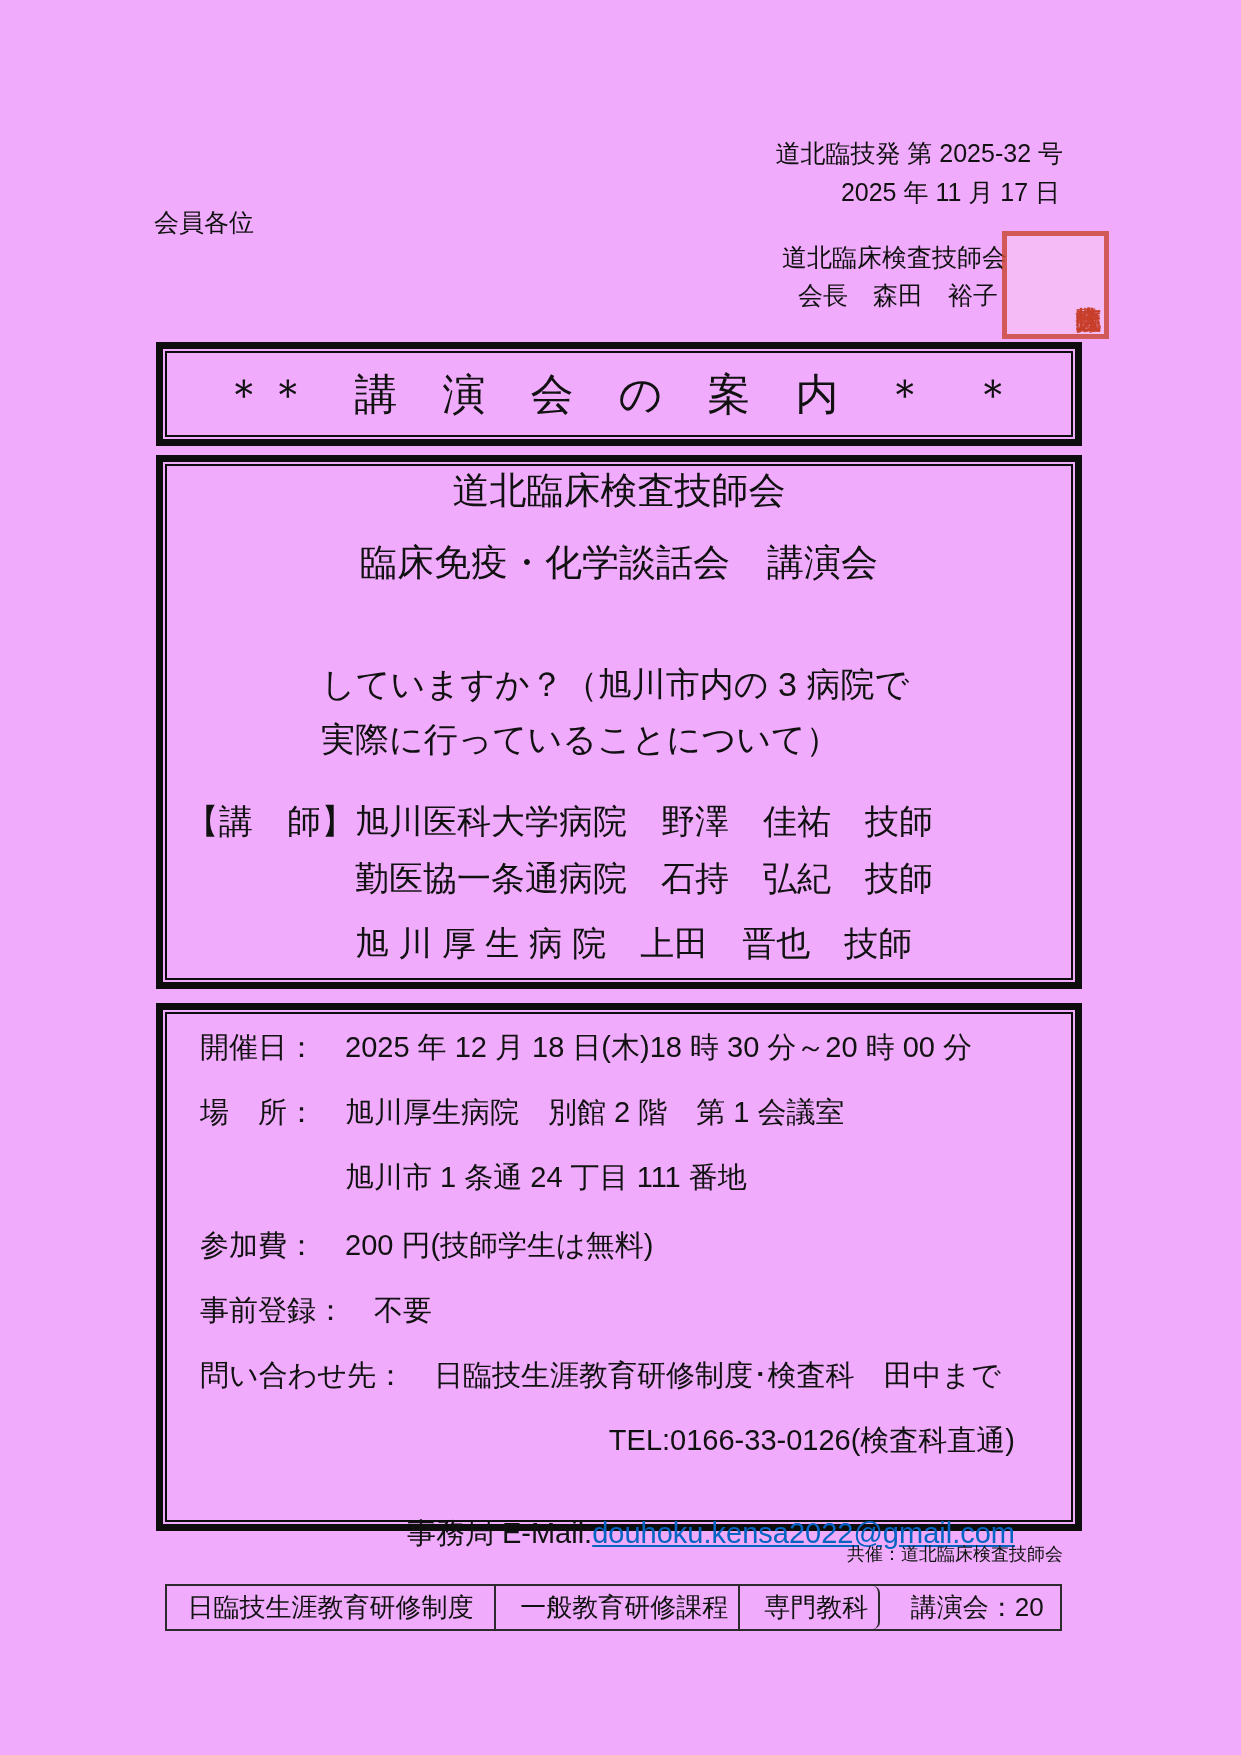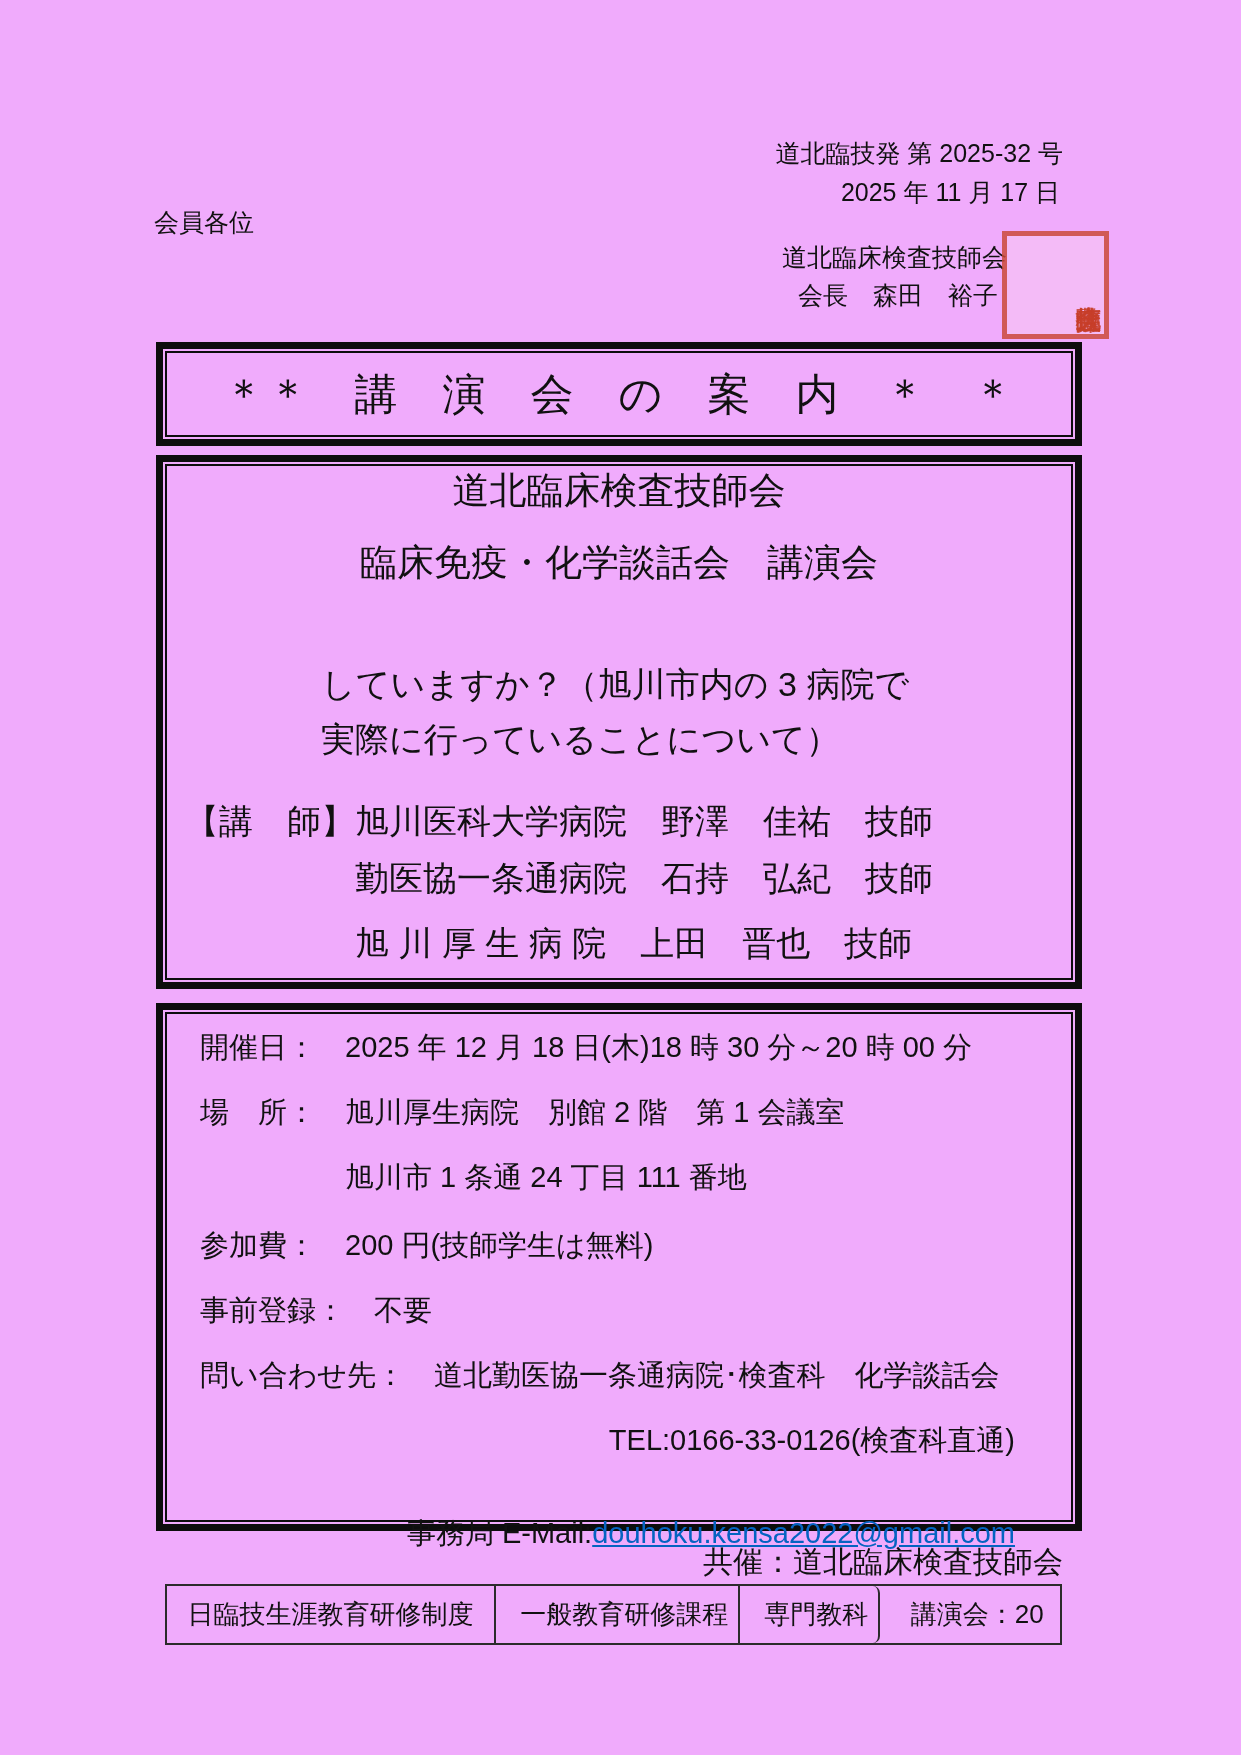--- a/index.html
+++ b/index.html
@@ -45,23 +45,23 @@
   }
   .seal span{
     display:block;width:100%;height:100%;
     writing-mode:vertical-rl;
     font-family:"Liberation Serif","DejaVu Serif",serif;
     font-size:26px;line-height:32px;
     color:rgba(199,62,42,0.82);
     text-align:center;
     padding-top:1px;box-sizing:border-box;
   }
-  .cosponsor{position:absolute;right:178px;top:1542px;font-size:30px;white-space:pre;}
+  .cosponsor{position:absolute;right:178px;top:1542px;font-size:18px;white-space:pre;}
   .edu-table{
-    position:absolute;left:165px;top:1584px;width:897px;height:61px;
+    position:absolute;left:165px;top:1584px;width:897px;height:47px;
     border:2px solid #2b2b2b;box-sizing:border-box;
     display:flex;
     gap:15px;
   }
   .edu-cell{
     display:flex;align-items:center;justify-content:center;
     font-size:26px;white-space:pre;
     border-right:2px solid #2b2b2b;box-sizing:border-box;
     height:100%;
   }
@@ -93,21 +93,21 @@
   <div class="b2-line" style="top:799px;">【講　師】旭川医科大学病院　野澤　佳祐　技師</div>
   <div class="b2-line" style="top:856px;">　　　　　勤医協一条通病院　石持　弘紀　技師</div>
   <div class="b2-line" style="top:921px;">　　　　　旭 川 厚 生 病 院　上田　晋也　技師</div>
 
   <div class="dbox" style="left:156px;top:1003px;width:926px;height:528px;"></div>
   <div class="b3-line" style="top:1028px;">開催日：　2025 年 12 月 18 日(木)18 時 30 分～20 時 00 分</div>
   <div class="b3-line" style="top:1093px;">場　所：　旭川厚生病院　別館 2 階　第 1 会議室</div>
   <div class="b3-line" style="top:1158px;">　　　　　旭川市 1 条通 24 丁目 111 番地</div>
   <div class="b3-line" style="top:1226px;">参加費：　200 円(技師学生は無料)</div>
   <div class="b3-line" style="top:1291px;">事前登録：　不要</div>
-  <div class="b3-line" style="top:1356px;">問い合わせ先：　道北勤医協一条通病院･検査科　化学談話会</div>
+  <div class="b3-line" style="top:1356px;">問い合わせ先：　日臨技生涯教育研修制度･検査科　田中まで</div>
   <div class="b3-right" style="top:1421px;">TEL:0166-33-0126(検査科直通)</div>
   <div class="b3-right" style="top:1481px;">
     <span>事務局 E-Mail:</span><a class="email-link" href="#">douhoku.kensa2022@gmail.com</a>
   </div>
 
   <div class="cosponsor">共催：道北臨床検査技師会</div>
 
   <div class="edu-table">
     <div class="edu-cell" style="width:348px;">日臨技生涯教育研修制度</div>
     <div class="edu-cell" style="width:242px;">一般教育研修課程</div>

